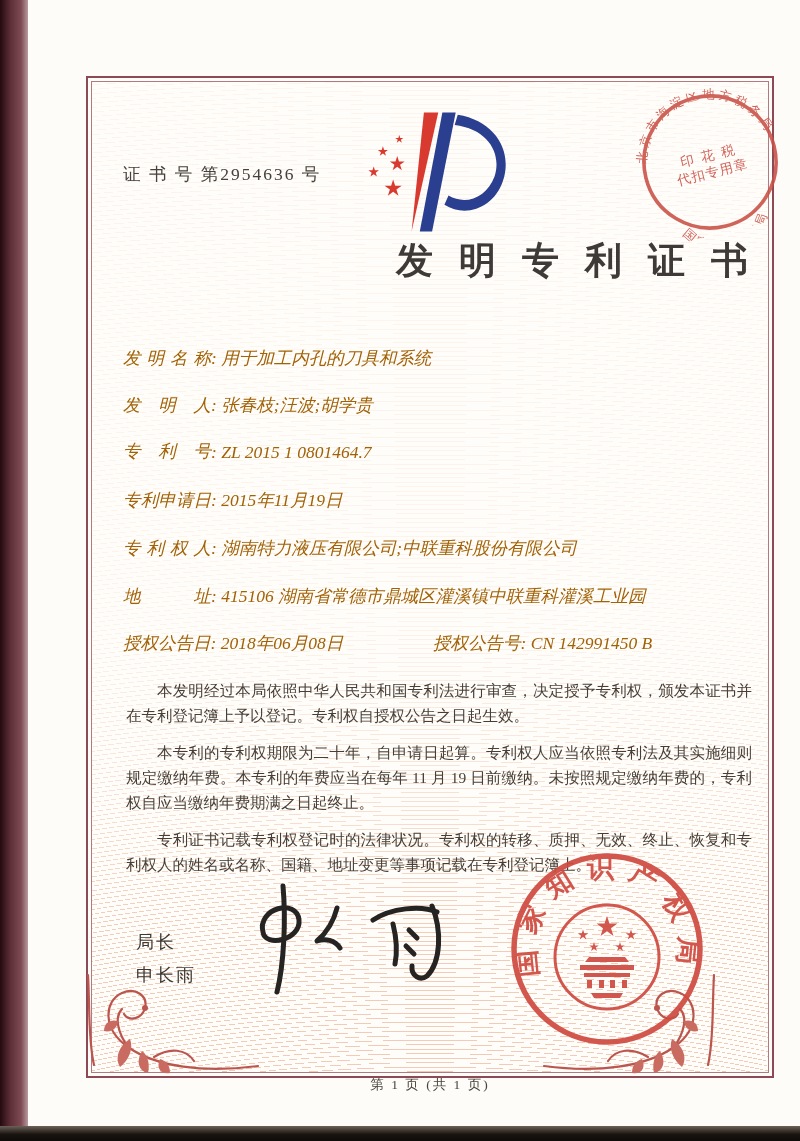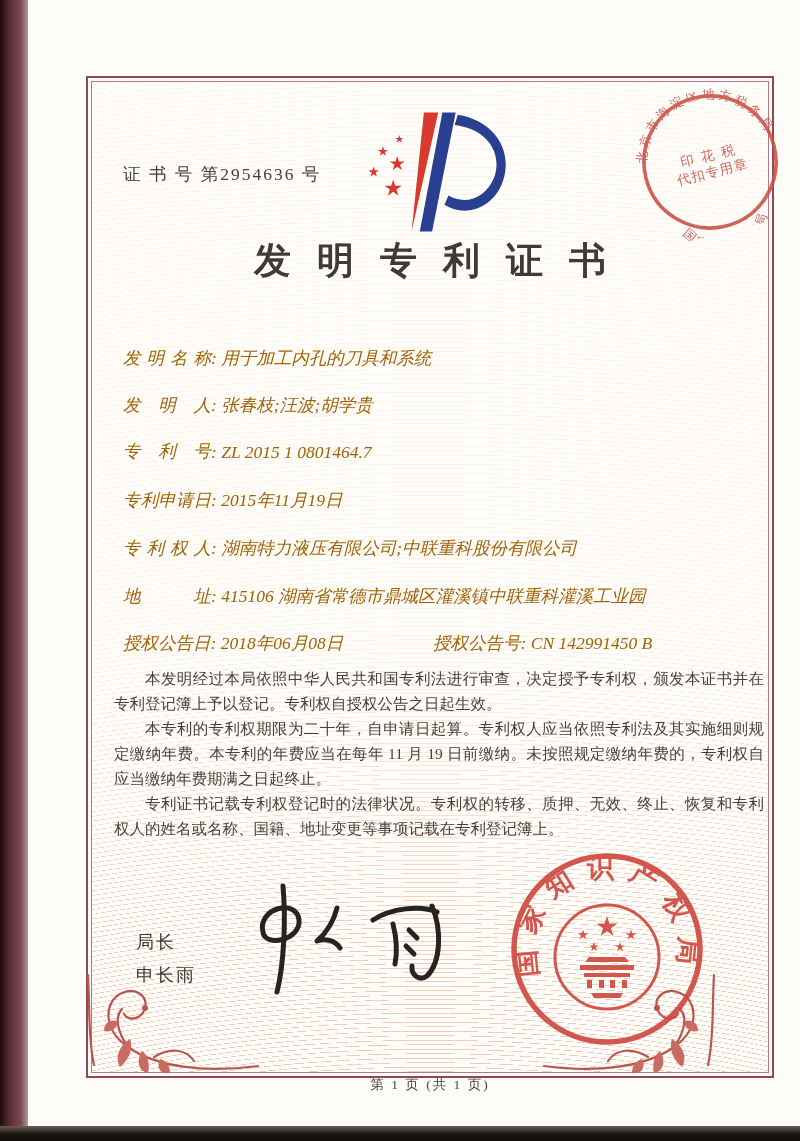--- a/index.html
+++ b/index.html
@@ -21,28 +21,28 @@
   .frame-inner{position:absolute;inset:3px;border:1px solid #b07a80;}
   
   .pattern{position:absolute;inset:4px;
     background-image:repeating-radial-gradient(ellipse 1600px 900px at 50% 150%,
       rgba(232,160,125,0.55) 0px, rgba(232,160,125,0.55) 1.2px,
       rgba(255,255,255,0) 1.2px, rgba(255,255,255,0) 8px);
     -webkit-mask-image:linear-gradient(to bottom,rgba(0,0,0,.18) 0%,rgba(0,0,0,.2) 55%,rgba(0,0,0,.55) 72%,rgba(0,0,0,.95) 85%,#000 100%);
     mask-image:linear-gradient(to bottom,rgba(0,0,0,.18) 0%,rgba(0,0,0,.2) 55%,rgba(0,0,0,.55) 72%,rgba(0,0,0,.95) 85%,#000 100%);}
   .abs{position:absolute;}
   .cert-no{left:95px;top:116px;font-size:17.5px;letter-spacing:2px;white-space:pre;color:#45413c;margin-top:46px;}
-  .title{left:58px;top:236px;width:688px;text-align:center;font-size:37px;font-weight:600;
+  .title{left:58px;top:236px;width:688px;text-align:right;font-size:37px;font-weight:600;
     letter-spacing:26px;padding-left:26px;box-sizing:border-box;color:#3e3a37;}
   .field-row{left:95px;font-size:17.5px;white-space:nowrap;color:#a16207;font-style:italic;}
   .f-label{display:inline-block;width:88px;text-align:justify;text-align-last:justify;white-space:normal;vertical-align:bottom;}
   .f-colon{white-space:pre;}
   .grant-right{position:absolute;left:310px;top:0;white-space:nowrap;}
   .body-text{left:86px;top:666px;width:650px;font-size:15.5px;line-height:25px;color:#473f37;text-align:justify;}
-  .body-text p{margin:0;text-indent:2em;}
+  .body-text p{margin:12px;text-indent:2em;}
   .signer{left:108px;font-size:18px;color:#3c3934;letter-spacing:2px;margin-top:16px;}
   .footer{left:58px;top:1040px;width:688px;text-align:center;font-size:13.5px;letter-spacing:2px;color:#4a443d;margin-top:36px;}
   .seal-date{left:494px;top:998px;font-size:17.5px;letter-spacing:1px;color:#2d2a26;font-weight:600;}
   svg{display:block;}
   .stamp-wrap{left:610px;top:90px;width:144px;height:144px;transform:rotate(-14deg);opacity:.88;}
   .seal-wrap{left:480px;top:850px;width:198px;height:198px;opacity:.92;}
   .sig-wrap{left:205px;top:878px;width:235px;height:118px;}
   .logo-wrap{left:318px;top:104px;width:164px;height:134px;}
   .orn{width:176px;height:112px;}
   .orn-left{left:56px;top:968px;}

